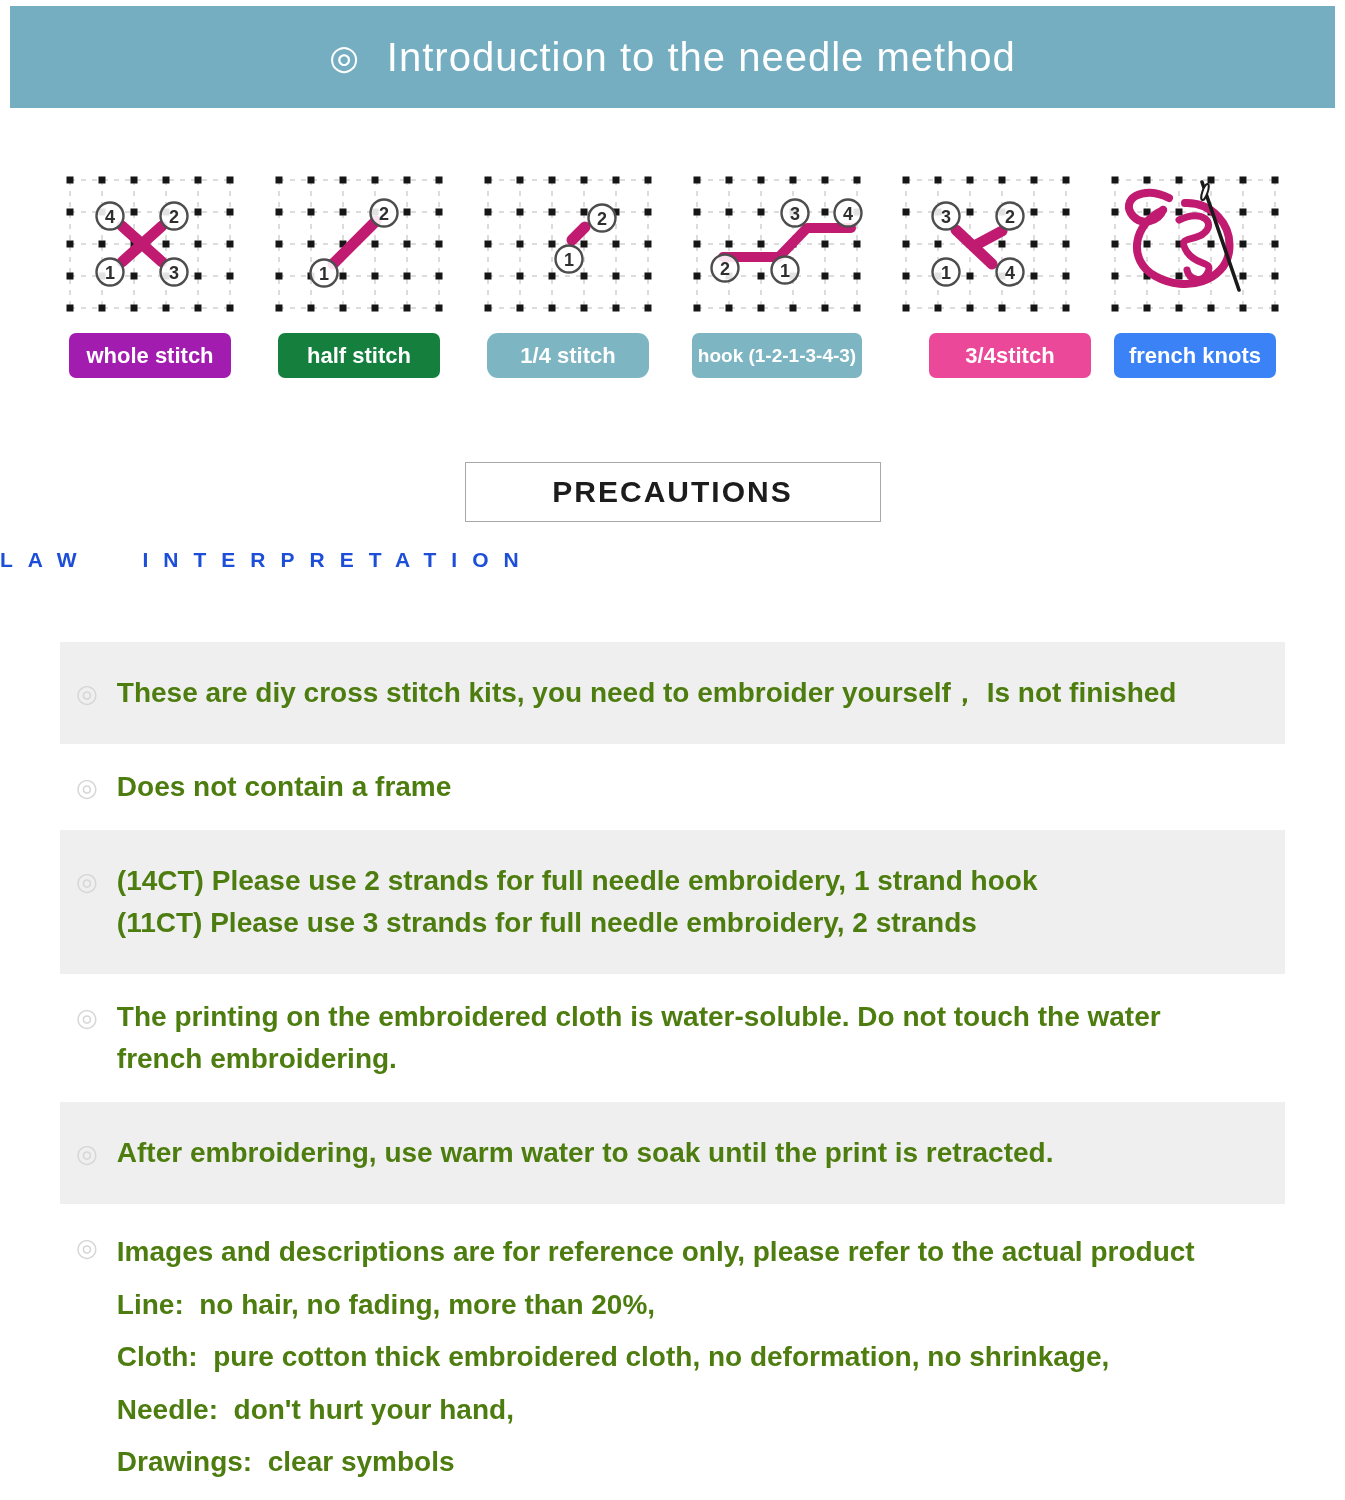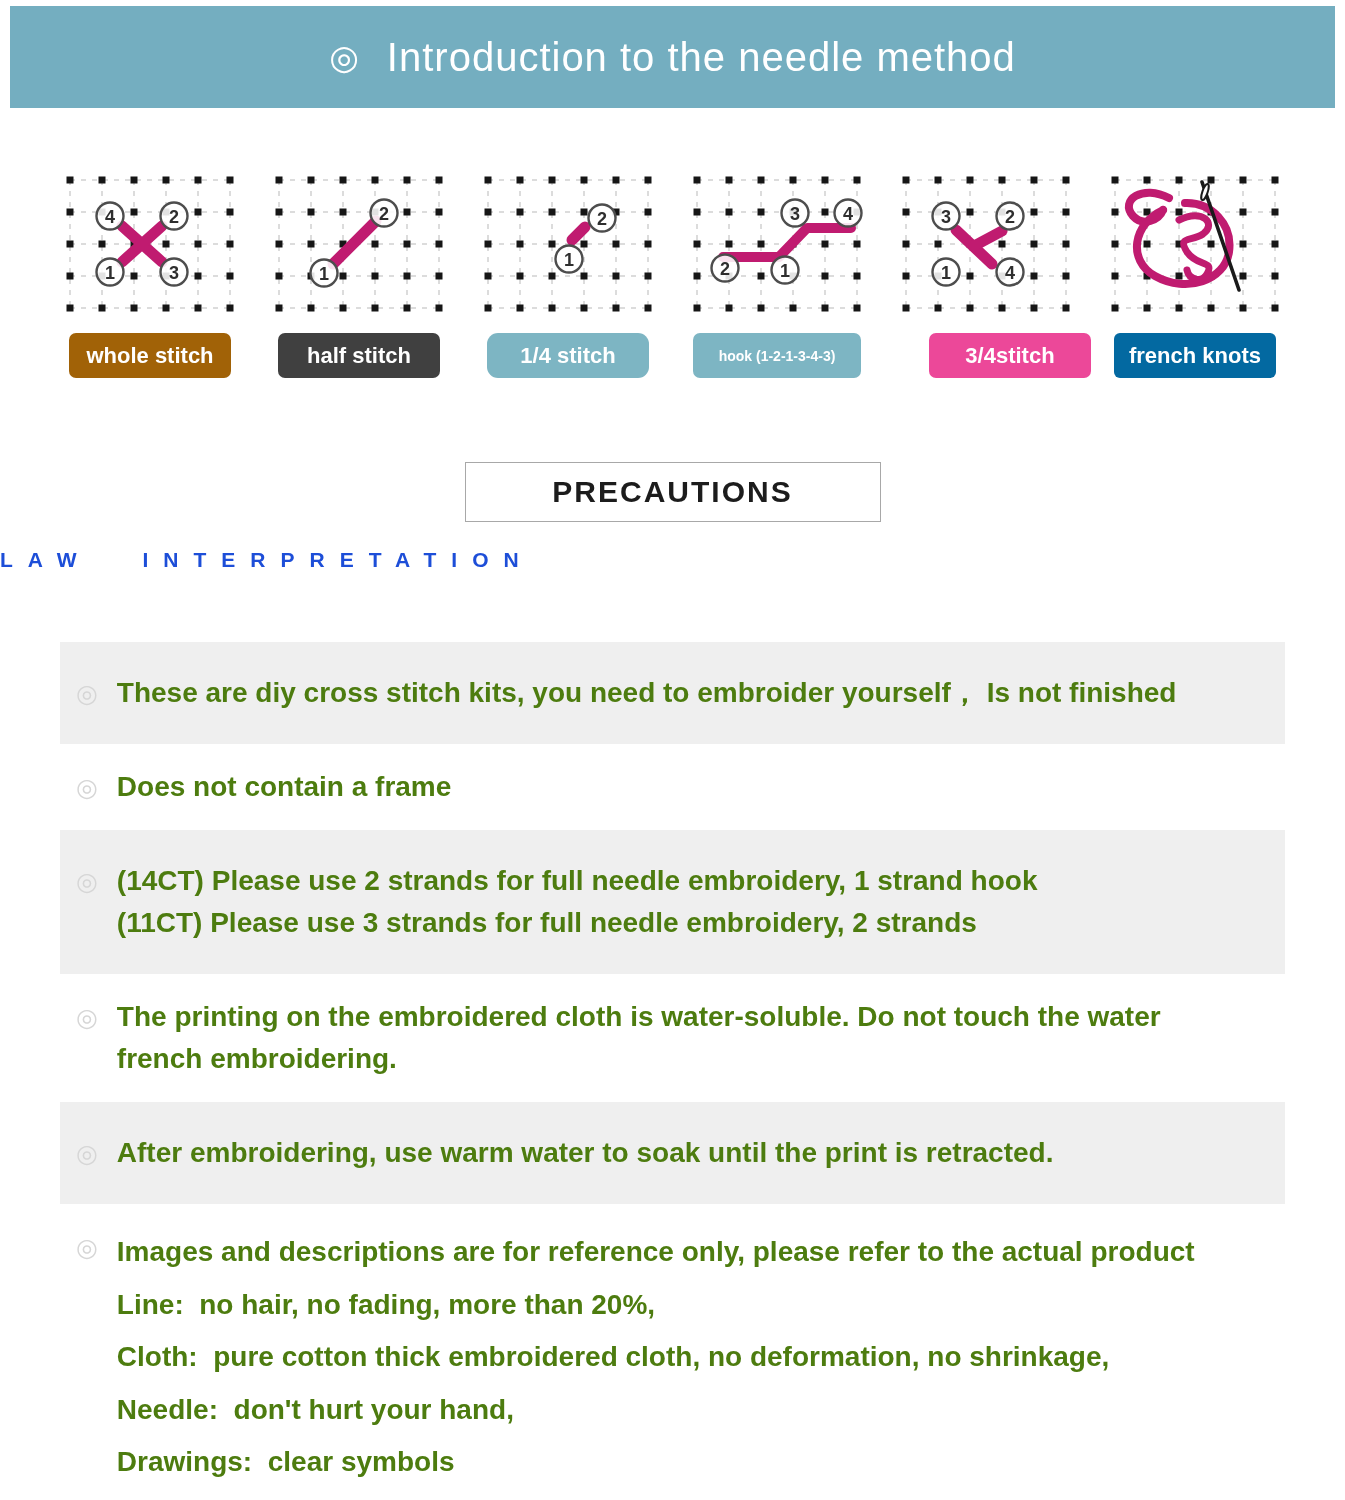--- a/index.html
+++ b/index.html
@@ -21,21 +21,21 @@
     margin:60px 50px 0 50px;
     display:flex; justify-content:space-between;
   }
   .card { width:200px; display:flex; flex-direction:column; align-items:center; }
   .card svg { display:block; }
   .pill {
     margin-top:13px; height:45px; min-width:162px; padding:0 10px;
     border-radius:7px; color:#fff; font-size:22px; font-weight:bold;
     display:flex; align-items:center; justify-content:center; white-space:nowrap;
   }
-  .pill.small { font-size:14px; min-width:168px; padding:0 6px; }
+  .pill.small { font-size:19px; min-width:168px; padding:0 6px; }
   
   .prec-box {
     margin:84px auto 0 auto; width:416px; height:60px;
     border:1.5px solid #a8a8a8; background:#fff;
     display:flex; align-items:center; justify-content:center;
     font-size:30px; font-weight:bold; letter-spacing:2px; color:#1c1c1c;
   }
   .prec-sub {
     margin-top:26px; text-align:left;
     font-size:21px; color:#1d4ed8; font-weight:bold;
@@ -125,21 +125,21 @@
         </g>
         <g>
           <circle cx="52" cy="104" r="13.5" fill="#ffffff" fill-opacity="0.88" stroke="#4d4d4d" stroke-width="2.4"></circle>
           <text x="52" y="110.5" text-anchor="middle" font-size="18" font-weight="bold" fill="#2e2e2e">1</text>
         </g>
         <g>
           <circle cx="116" cy="104" r="13.5" fill="#ffffff" fill-opacity="0.88" stroke="#4d4d4d" stroke-width="2.4"></circle>
           <text x="116" y="110.5" text-anchor="middle" font-size="18" font-weight="bold" fill="#2e2e2e">3</text>
         </g>
       </svg>
-      <div class="pill" style="background: #a16207;">whole stitch</div>
+      <div class="pill" style="background: #a21caf;">whole stitch</div>
     </div>
     <div class="card">
       <svg width="185" height="152" viewBox="0 0 185 152">
         <g stroke="#dcdcdc" stroke-width="2" stroke-dasharray="5 6">
           <line x1="12" y1="12" x2="172" y2="12"></line>
           <line x1="12" y1="44" x2="172" y2="44"></line>
           <line x1="12" y1="76" x2="172" y2="76"></line>
           <line x1="12" y1="108" x2="172" y2="108"></line>
           <line x1="12" y1="140" x2="172" y2="140"></line>
           <line x1="12" y1="12" x2="12" y2="140"></line>
@@ -186,21 +186,21 @@
         </g>
         <g>
           <circle cx="57" cy="105" r="13.5" fill="#ffffff" fill-opacity="0.88" stroke="#4d4d4d" stroke-width="2.4"></circle>
           <text x="57" y="111.5" text-anchor="middle" font-size="18" font-weight="bold" fill="#2e2e2e">1</text>
         </g>
         <g>
           <circle cx="117" cy="45" r="13.5" fill="#ffffff" fill-opacity="0.88" stroke="#4d4d4d" stroke-width="2.4"></circle>
           <text x="117" y="51.5" text-anchor="middle" font-size="18" font-weight="bold" fill="#2e2e2e">2</text>
         </g>
       </svg>
-      <div class="pill" style="background: #404040;">half stitch</div>
+      <div class="pill" style="background: #15803d;">half stitch</div>
     </div>
     <div class="card">
       <svg width="185" height="152" viewBox="0 0 185 152">
         <g stroke="#dcdcdc" stroke-width="2" stroke-dasharray="5 6">
           <line x1="12" y1="12" x2="172" y2="12"></line>
           <line x1="12" y1="44" x2="172" y2="44"></line>
           <line x1="12" y1="76" x2="172" y2="76"></line>
           <line x1="12" y1="108" x2="172" y2="108"></line>
           <line x1="12" y1="140" x2="172" y2="140"></line>
           <line x1="12" y1="12" x2="12" y2="140"></line>
@@ -443,21 +443,21 @@
           <rect x="168.5" y="136.5" width="7" height="7"></rect>
         </g>
         <g stroke="#c01b70" stroke-width="11" stroke-linecap="round" fill="none">
           <path d="M66,30 C40,16 16,32 30,48 C40,59 56,52 60,42" fill="none" stroke="#c01b70" stroke-width="8" stroke-linecap="round"></path>
           <path d="M60,42 C30,56 24,92 52,108 C84,126 122,112 126,84 C130,56 108,34 82,35" fill="none" stroke="#c01b70" stroke-width="8" stroke-linecap="round"></path>
           <path d="M76,52 C100,40 114,56 100,66 C88,74 74,68 84,84 C94,99 112,92 104,106 C99,115 86,112 84,102" fill="none" stroke="#c01b70" stroke-width="7" stroke-linecap="round"></path>
           <line x1="99" y1="14" x2="136" y2="122" stroke="#1a1a1a" stroke-width="3.6"></line>
           <ellipse cx="102" cy="24" rx="2.6" ry="8.5" fill="#ffffff" stroke="#1a1a1a" stroke-width="2" transform="rotate(19 102 24)"></ellipse>
         </g>
       </svg>
-      <div class="pill" style="background: #0369a1; border-radius: 6px;">french knots</div>
+      <div class="pill" style="background: #3b82f6;">french knots</div>
     </div>
   </section>
 
 <section>
   <div class="prec-box">
     <span>PRECAUTIONS</span>
   </div>
   <div class="prec-sub">LAW INTERPRETATION</div>
   <div class="items" id="items">
       <div class="item shaded">

